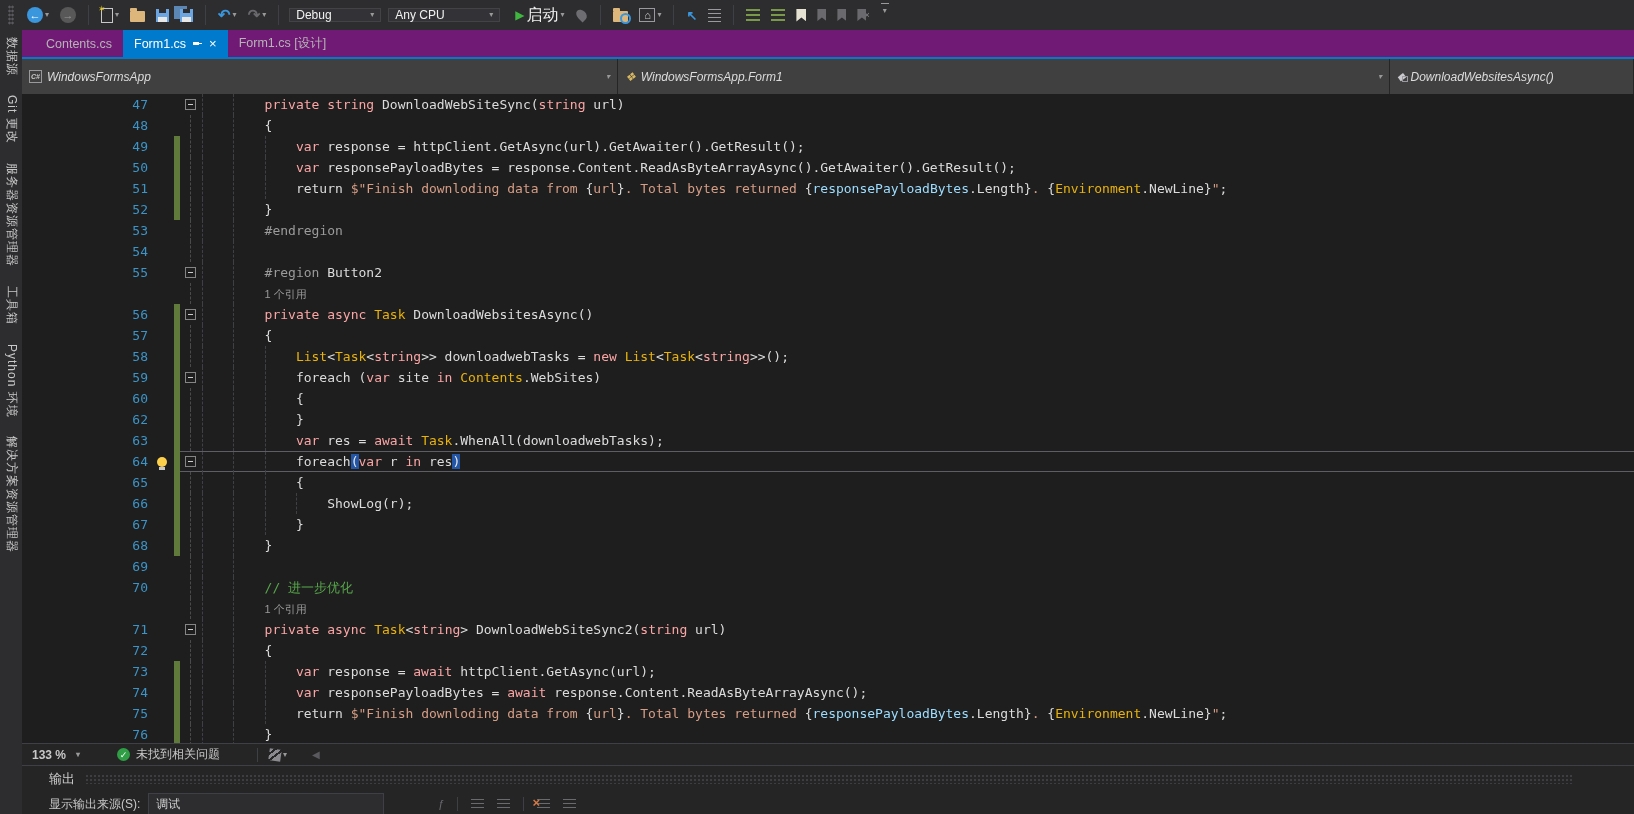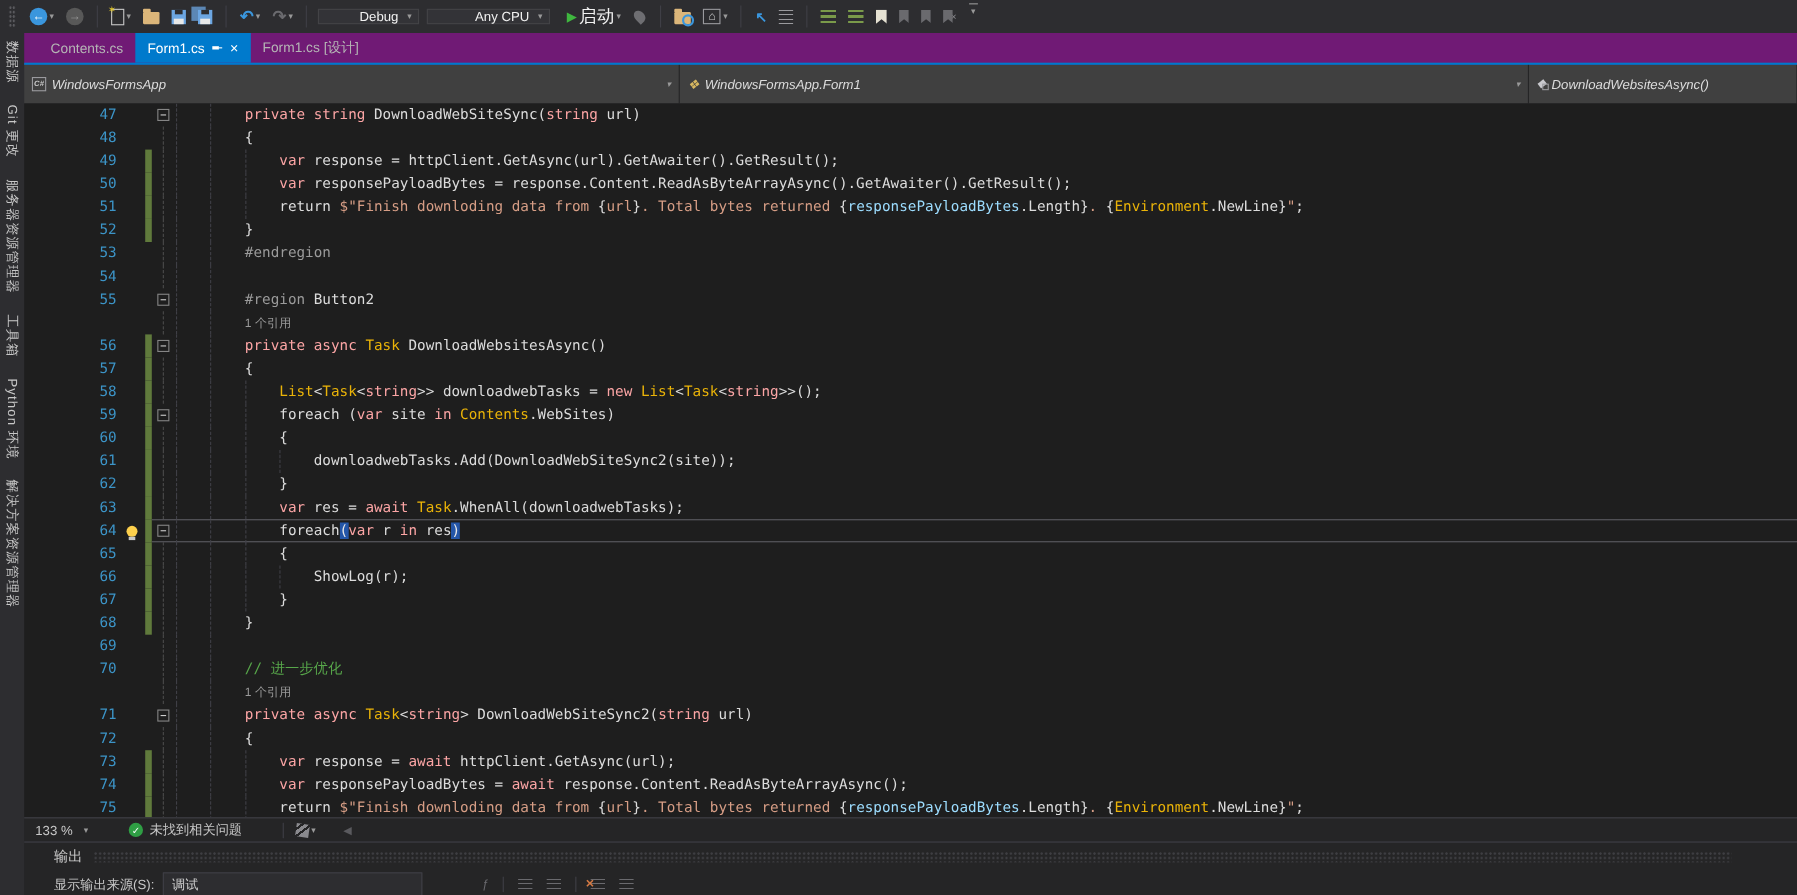--- a/index.html
+++ b/index.html
@@ -27,21 +27,21 @@
   .folderico::before { content:""; position:absolute; top:-3px; left:0; width:7px; height:3px; background:#dcb67a; border-radius:1px 1px 0 0; }
   .folderico.find::after { content:""; position:absolute; right:-3px; bottom:-2px; width:7px; height:7px;
     border:2px solid #3a96dd; border-radius:50%; background:transparent; }
   .saveico { position:relative; width:13px; height:13px; background:#6ca6e2; }
   .saveico::before { content:""; position:absolute; top:0; left:3px; width:7px; height:4px; background:#2d2d30; }
   .saveico::after { content:""; position:absolute; bottom:0; left:2px; width:9px; height:5px; background:#e8e8e8; }
   .saveall { position:relative; }
   .saveall .sh { position:absolute; left:-4px; top:3px; width:13px; height:13px; background:#6ca6e2; opacity:.75; }
   .undoico { font-size:15px; color:#3a96dd; font-weight:bold; transform:scaleX(-1); }
   .redoico { font-size:15px; color:#6a6a6e; font-weight:bold; }
-  .combo { display:flex; align-items:center; justify-content:flex-end; height:14px;
+  .combo { display:flex; align-items:center; justify-content:space-between; height:14px;
     background:#333337; border:1px solid #434346; color:#f1f1f1; font-size:12px; padding:0 6px; }
   .combo .caret { margin-left:8px; }
   .playtri { color:#3fb73f; font-size:12px; }
   .startlabel { font-size:16px; color:#f1f1f1; }
   .flame { width:9px; height:12px; background:#6e6e72; border-radius:50% 50% 50% 0; transform:rotate(-45deg); margin:0 2px; }
   .homeico { width:16px; height:14px; border:1px solid #9a9a9e; display:flex; align-items:center; justify-content:center;
     color:#c8c8c8; font-size:11px; }
   .pointerico { color:#3a96dd; font-size:13px; font-weight:bold; }
   .outlineico { width:13px; height:13px;
     background:repeating-linear-gradient(#9a9a9e 0 1px, transparent 1px 4px); margin-top:1px; }
@@ -78,21 +78,21 @@
   .navsec .caret { margin-left:auto; }
   .ns1 { width:596px; } .ns2 { width:772px; } .ns3 { flex:1; }
   .csico { width:13px; height:13px; border:1px solid #9a9a9e; color:#c8c8c8; font-size:7px; font-weight:bold;
     display:flex; align-items:center; justify-content:center; flex:none; }
   .classico { color:#d8b860; font-size:12px; line-height:1; }
   .methico { color:#c9c9ce; font-size:11px; line-height:1; position:relative; }
   .methico::after { content:""; position:absolute; right:-3px; bottom:0; width:4px; height:4px; border:1px solid #9a9a9e; }
 
   
   .editor { flex:1; background:#1e1e1e; overflow:hidden; font-family:"DejaVu Sans Mono",monospace; font-size:13px; }
-  .row { display:flex; height:21px; line-height:21px; white-space:pre; }
+  .row { display:flex; height:21px; line-height:21px; white-space:pre;margin-left:42px; }
   .lnum { width:86px; text-align:right; padding-right:2px; color:#3c94c7; flex:none; font-size:13px; }
   .bulbcell { width:24px; flex:none; display:flex; align-items:center; justify-content:center; }
   .bulb { position:relative; width:10px; height:10px; background:#fdd04c; border-radius:50%; }
   .bulb::after { content:""; position:absolute; left:2px; top:10px; width:6px; height:3px; background:#c8c8c8; }
   .chg { width:6px; flex:none; }
   .chg.on { background:#607a3c; }
   .inner { flex:1; display:flex; min-width:0; }
   .row.cur .inner { border-top:1px solid #5d5d63; border-bottom:1px solid #5d5d63; height:21px; line-height:19px; }
   .foldcol { width:20px; flex:none; display:flex; align-items:center; justify-content:center; }
   .foldbox { position:relative; width:11px; height:11px; border:1px solid #858585; background:#1e1e1e; }
@@ -102,21 +102,21 @@
   .ind { display:inline-block; width:31.3px; height:21px; vertical-align:top; position:relative; }
   .ind::before { content:""; position:absolute; left:0; top:0; bottom:0; border-left:1px dashed #3f3f46; }
   .cl { font-family:"Liberation Sans",sans-serif; font-size:11px; color:#9a9a9a; }
   .tk-k { color:#fca5a5; } .tk-t { color:#eab308; } .tk-s { color:#d69d85; }
   .tk-c { color:#57a64a; } .tk-g { color:#9b9b9b; } .tk-p { color:#dcdcdc; }
   .tk-v { color:#9cdcfe; } .tk-h { color:#e8e8e8; background:#2456a8; }
 
   
   .statusstrip { height:22px; background:#252526; border-top:1px solid #3f3f46; display:flex; align-items:center;
     padding-left:10px; gap:9px; font-size:12px; flex:none; }
-  .zoombox { display:flex; align-items:center; gap:10px; color:#c8c8c8; padding-right:6px; }
+  .zoombox { display:flex; align-items:center; gap:10px; color:#c8c8c8; padding-right:6px;font-weight:bold; }
   .healthbox { display:flex; align-items:center; gap:6px; margin-left:22px; color:#c8c8c8; }
   .checkcirc { width:13px; height:13px; border-radius:50%; background:#2f9e44; color:#fff; font-size:9px;
     display:flex; align-items:center; justify-content:center; }
   .ssep { width:1px; height:14px; background:#3f3f46; margin-left:28px; }
   .broom { width:12px; height:12px; background:linear-gradient(135deg, #8a8a8e 0 3px, transparent 3px 5px, #8a8a8e 5px 8px, transparent 8px 10px, #8a8a8e 10px 12px); transform:rotate(8deg); }
   .scrl { color:#5a5a5e; font-size:10px; margin-left:14px; }
 
   
   .outputpanel { height:49px; background:#252526; border-top:1px solid #3f3f46; flex:none; overflow:hidden; }
   .outhead { height:25px; display:flex; align-items:center; padding-left:27px; gap:10px; }
@@ -282,21 +282,20 @@
           <div class="row"><div class="lnum">52</div><div class="bulbcell"></div><div class="chg on"></div><div class="inner"><div class="foldcol"><span class="folddash"></span></div><div class="codetext"><span class="ind"></span><span class="ind"></span><span class="tk-p">}</span></div></div></div>
           <div class="row"><div class="lnum">53</div><div class="bulbcell"></div><div class="chg"></div><div class="inner"><div class="foldcol"><span class="folddash"></span></div><div class="codetext"><span class="ind"></span><span class="ind"></span><span class="tk-g">#endregion</span></div></div></div>
           <div class="row"><div class="lnum">54</div><div class="bulbcell"></div><div class="chg"></div><div class="inner"><div class="foldcol"><span class="folddash"></span></div><div class="codetext"><span class="ind"></span><span class="ind"></span></div></div></div>
           <div class="row"><div class="lnum">55</div><div class="bulbcell"></div><div class="chg"></div><div class="inner"><div class="foldcol"><span class="foldbox"></span></div><div class="codetext"><span class="ind"></span><span class="ind"></span><span class="tk-g">#region</span><span class="tk-p"> Button2</span></div></div></div>
           <div class="row"><div class="lnum"></div><div class="bulbcell"></div><div class="chg"></div><div class="inner"><div class="foldcol"><span class="folddash"></span></div><div class="codetext"><span class="ind"></span><span class="ind"></span><span class="cl">1 个引用</span></div></div></div>
           <div class="row"><div class="lnum">56</div><div class="bulbcell"></div><div class="chg on"></div><div class="inner"><div class="foldcol"><span class="foldbox"></span></div><div class="codetext"><span class="ind"></span><span class="ind"></span><span class="tk-k">private</span><span class="tk-p"> </span><span class="tk-k">async</span><span class="tk-p"> </span><span class="tk-t">Task</span><span class="tk-p"> DownloadWebsitesAsync()</span></div></div></div>
           <div class="row"><div class="lnum">57</div><div class="bulbcell"></div><div class="chg on"></div><div class="inner"><div class="foldcol"><span class="folddash"></span></div><div class="codetext"><span class="ind"></span><span class="ind"></span><span class="tk-p">{</span></div></div></div>
           <div class="row"><div class="lnum">58</div><div class="bulbcell"></div><div class="chg on"></div><div class="inner"><div class="foldcol"><span class="folddash"></span></div><div class="codetext"><span class="ind"></span><span class="ind"></span><span class="ind"></span><span class="tk-t">List</span><span class="tk-p">&lt;</span><span class="tk-t">Task</span><span class="tk-p">&lt;</span><span class="tk-k">string</span><span class="tk-p">&gt;&gt; downloadwebTasks = </span><span class="tk-k">new</span><span class="tk-p"> </span><span class="tk-t">List</span><span class="tk-p">&lt;</span><span class="tk-t">Task</span><span class="tk-p">&lt;</span><span class="tk-k">string</span><span class="tk-p">&gt;&gt;();</span></div></div></div>
           <div class="row"><div class="lnum">59</div><div class="bulbcell"></div><div class="chg on"></div><div class="inner"><div class="foldcol"><span class="foldbox"></span></div><div class="codetext"><span class="ind"></span><span class="ind"></span><span class="ind"></span><span class="tk-p">foreach (</span><span class="tk-k">var</span><span class="tk-p"> site </span><span class="tk-k">in</span><span class="tk-p"> </span><span class="tk-t">Contents</span><span class="tk-p">.WebSites)</span></div></div></div>
           <div class="row"><div class="lnum">60</div><div class="bulbcell"></div><div class="chg on"></div><div class="inner"><div class="foldcol"><span class="folddash"></span></div><div class="codetext"><span class="ind"></span><span class="ind"></span><span class="ind"></span><span class="tk-p">{</span></div></div></div>
-          <div class="row"><div class="lnum">61</div><div class="bulbcell"></div><div class="chg on"></div><div class="inner"><div class="foldcol"><span class="folddash"></span></div><div class="codetext"><span class="ind"></span><span class="ind"></span><span class="ind"></span><span class="ind"></span><span class="tk-p">downloadwebTasks.Add(DownloadWebSiteSync2(site));</span></div></div></div>
           <div class="row"><div class="lnum">62</div><div class="bulbcell"></div><div class="chg on"></div><div class="inner"><div class="foldcol"><span class="folddash"></span></div><div class="codetext"><span class="ind"></span><span class="ind"></span><span class="ind"></span><span class="tk-p">}</span></div></div></div>
           <div class="row"><div class="lnum">63</div><div class="bulbcell"></div><div class="chg on"></div><div class="inner"><div class="foldcol"><span class="folddash"></span></div><div class="codetext"><span class="ind"></span><span class="ind"></span><span class="ind"></span><span class="tk-k">var</span><span class="tk-p"> res = </span><span class="tk-k">await</span><span class="tk-p"> </span><span class="tk-t">Task</span><span class="tk-p">.WhenAll(downloadwebTasks);</span></div></div></div>
           <div class="row cur"><div class="lnum">64</div><div class="bulbcell"><span class="bulb"></span></div><div class="chg on"></div><div class="inner"><div class="foldcol"><span class="foldbox"></span></div><div class="codetext"><span class="ind"></span><span class="ind"></span><span class="ind"></span><span class="tk-p">foreach</span><span class="tk-h">(</span><span class="tk-k">var</span><span class="tk-p"> r </span><span class="tk-k">in</span><span class="tk-p"> res</span><span class="tk-h">)</span></div></div></div>
           <div class="row"><div class="lnum">65</div><div class="bulbcell"></div><div class="chg on"></div><div class="inner"><div class="foldcol"><span class="folddash"></span></div><div class="codetext"><span class="ind"></span><span class="ind"></span><span class="ind"></span><span class="tk-p">{</span></div></div></div>
           <div class="row"><div class="lnum">66</div><div class="bulbcell"></div><div class="chg on"></div><div class="inner"><div class="foldcol"><span class="folddash"></span></div><div class="codetext"><span class="ind"></span><span class="ind"></span><span class="ind"></span><span class="ind"></span><span class="tk-p">ShowLog(r);</span></div></div></div>
           <div class="row"><div class="lnum">67</div><div class="bulbcell"></div><div class="chg on"></div><div class="inner"><div class="foldcol"><span class="folddash"></span></div><div class="codetext"><span class="ind"></span><span class="ind"></span><span class="ind"></span><span class="tk-p">}</span></div></div></div>
           <div class="row"><div class="lnum">68</div><div class="bulbcell"></div><div class="chg on"></div><div class="inner"><div class="foldcol"><span class="folddash"></span></div><div class="codetext"><span class="ind"></span><span class="ind"></span><span class="tk-p">}</span></div></div></div>
           <div class="row"><div class="lnum">69</div><div class="bulbcell"></div><div class="chg"></div><div class="inner"><div class="foldcol"><span class="folddash"></span></div><div class="codetext"><span class="ind"></span><span class="ind"></span></div></div></div>
           <div class="row"><div class="lnum">70</div><div class="bulbcell"></div><div class="chg"></div><div class="inner"><div class="foldcol"><span class="folddash"></span></div><div class="codetext"><span class="ind"></span><span class="ind"></span><span class="tk-c">// 进一步优化</span></div></div></div>
           <div class="row"><div class="lnum"></div><div class="bulbcell"></div><div class="chg"></div><div class="inner"><div class="foldcol"><span class="folddash"></span></div><div class="codetext"><span class="ind"></span><span class="ind"></span><span class="cl">1 个引用</span></div></div></div>

